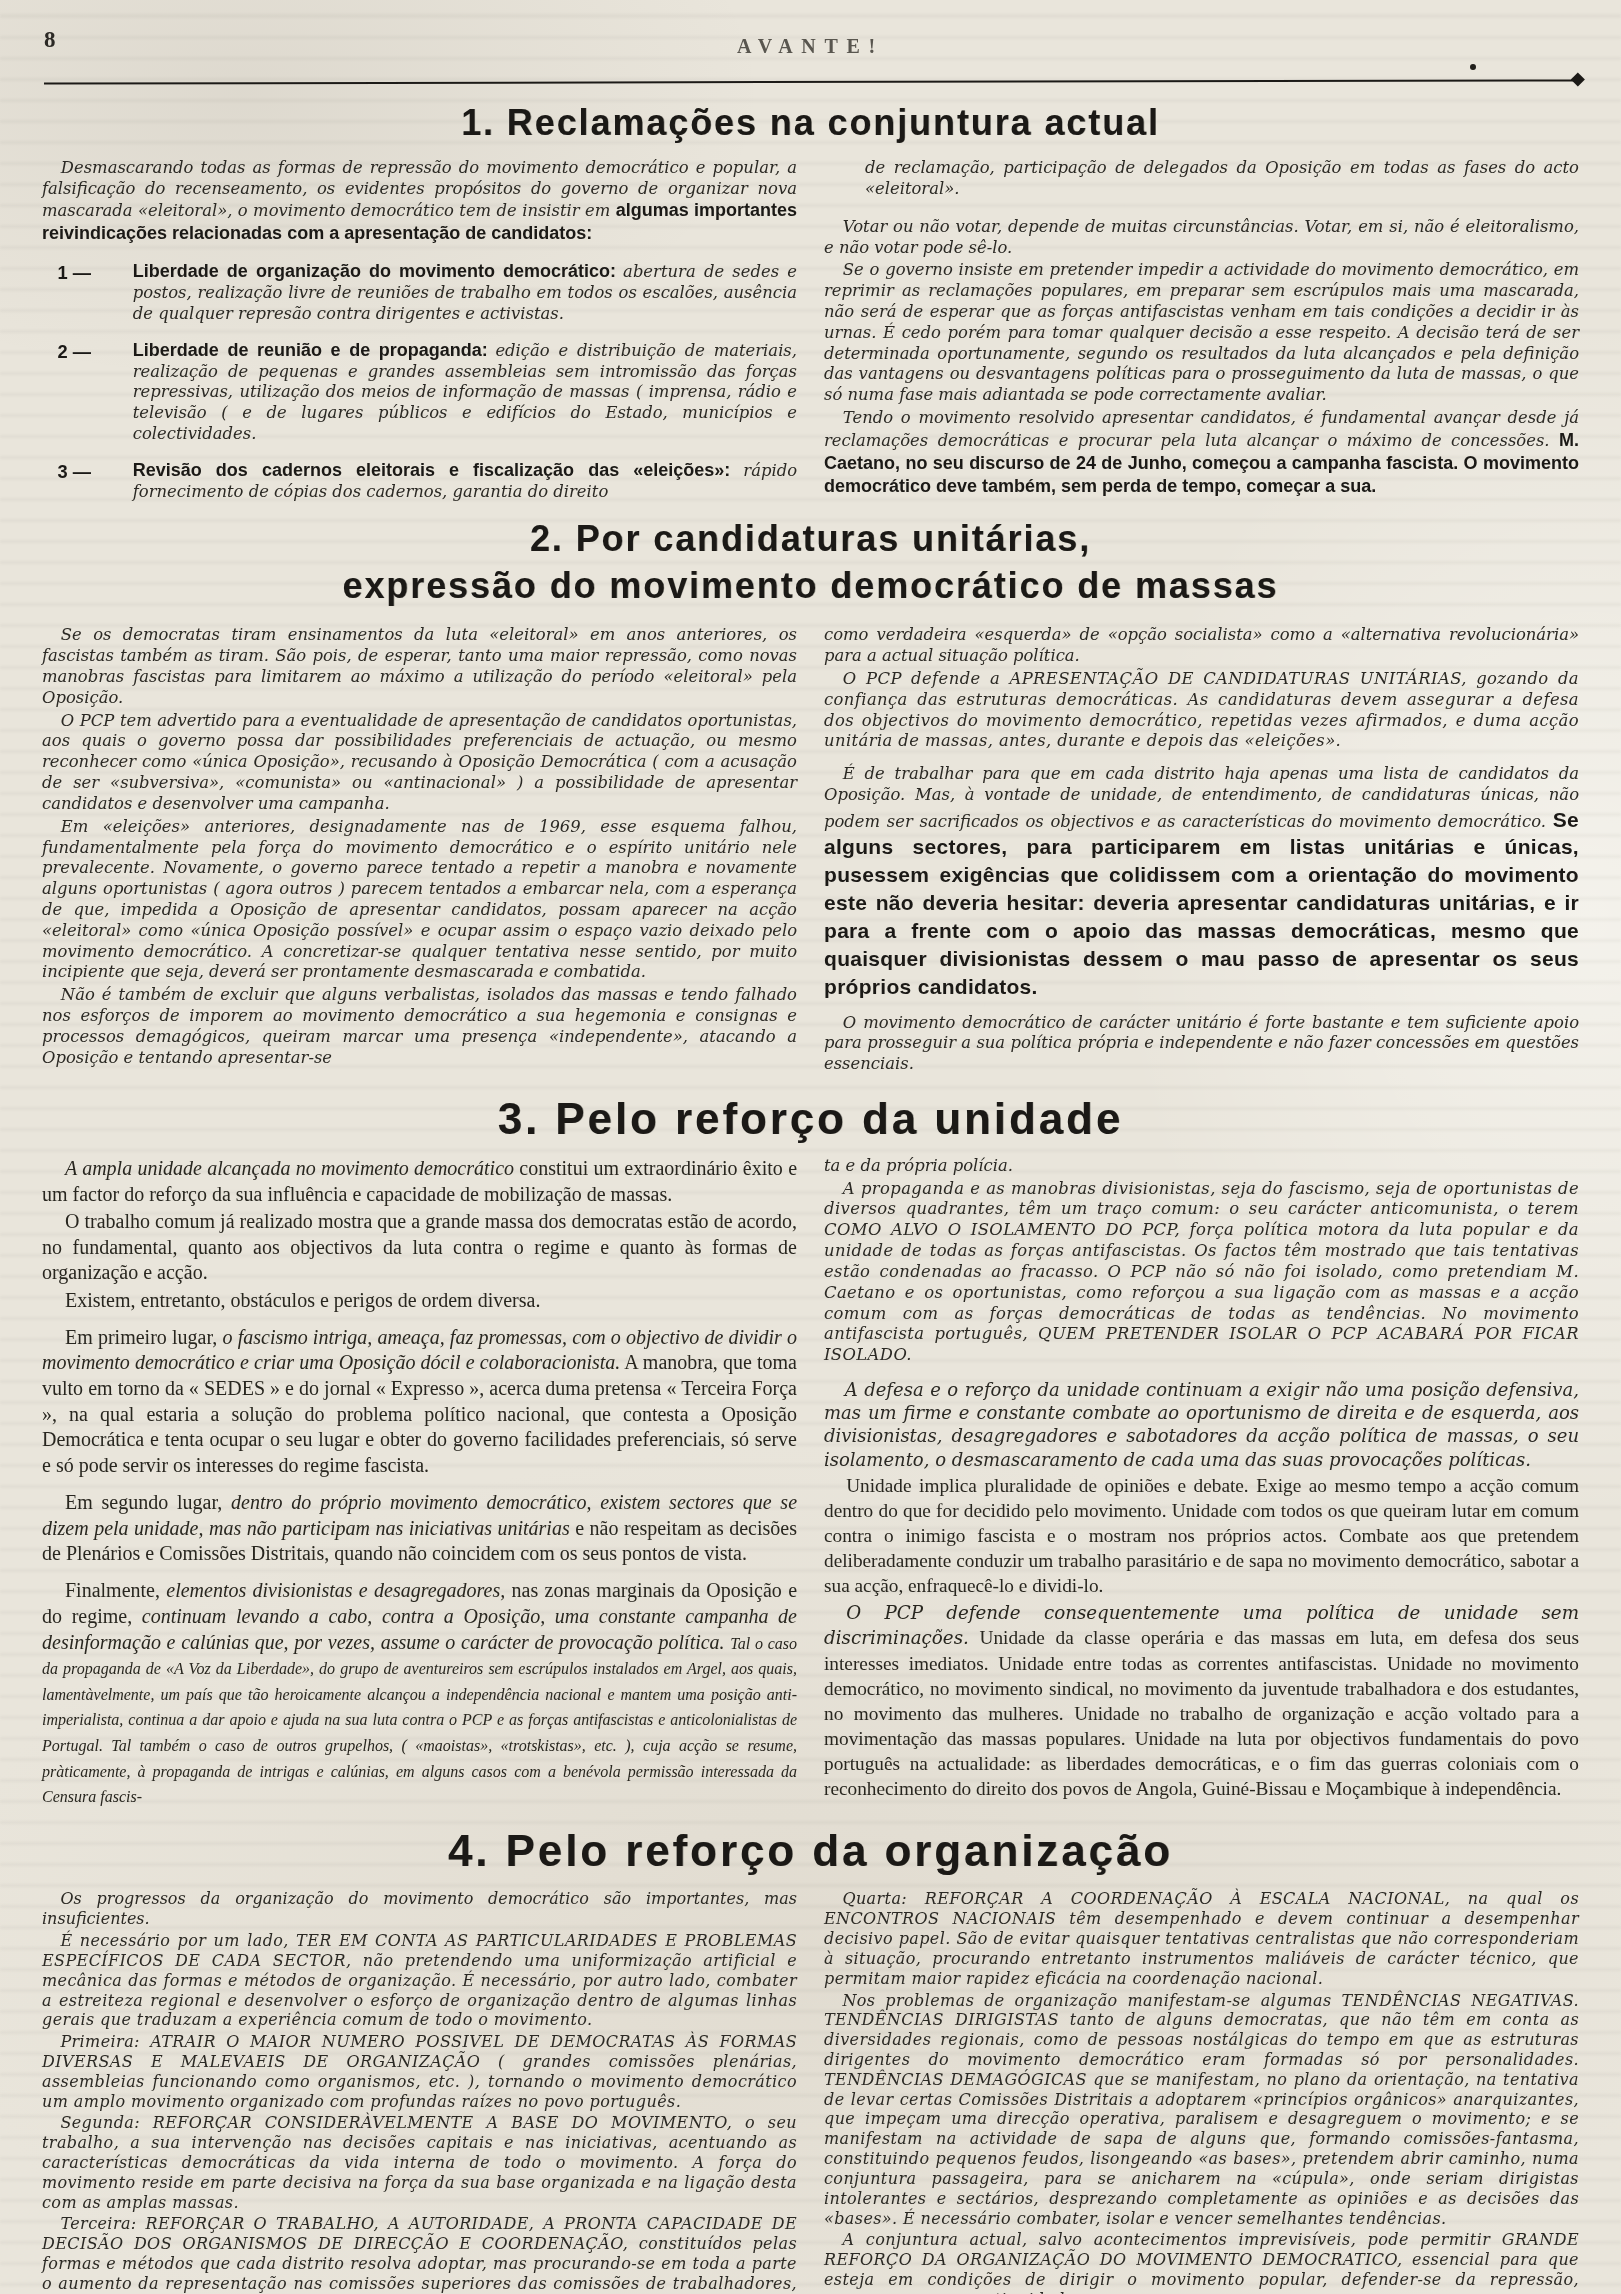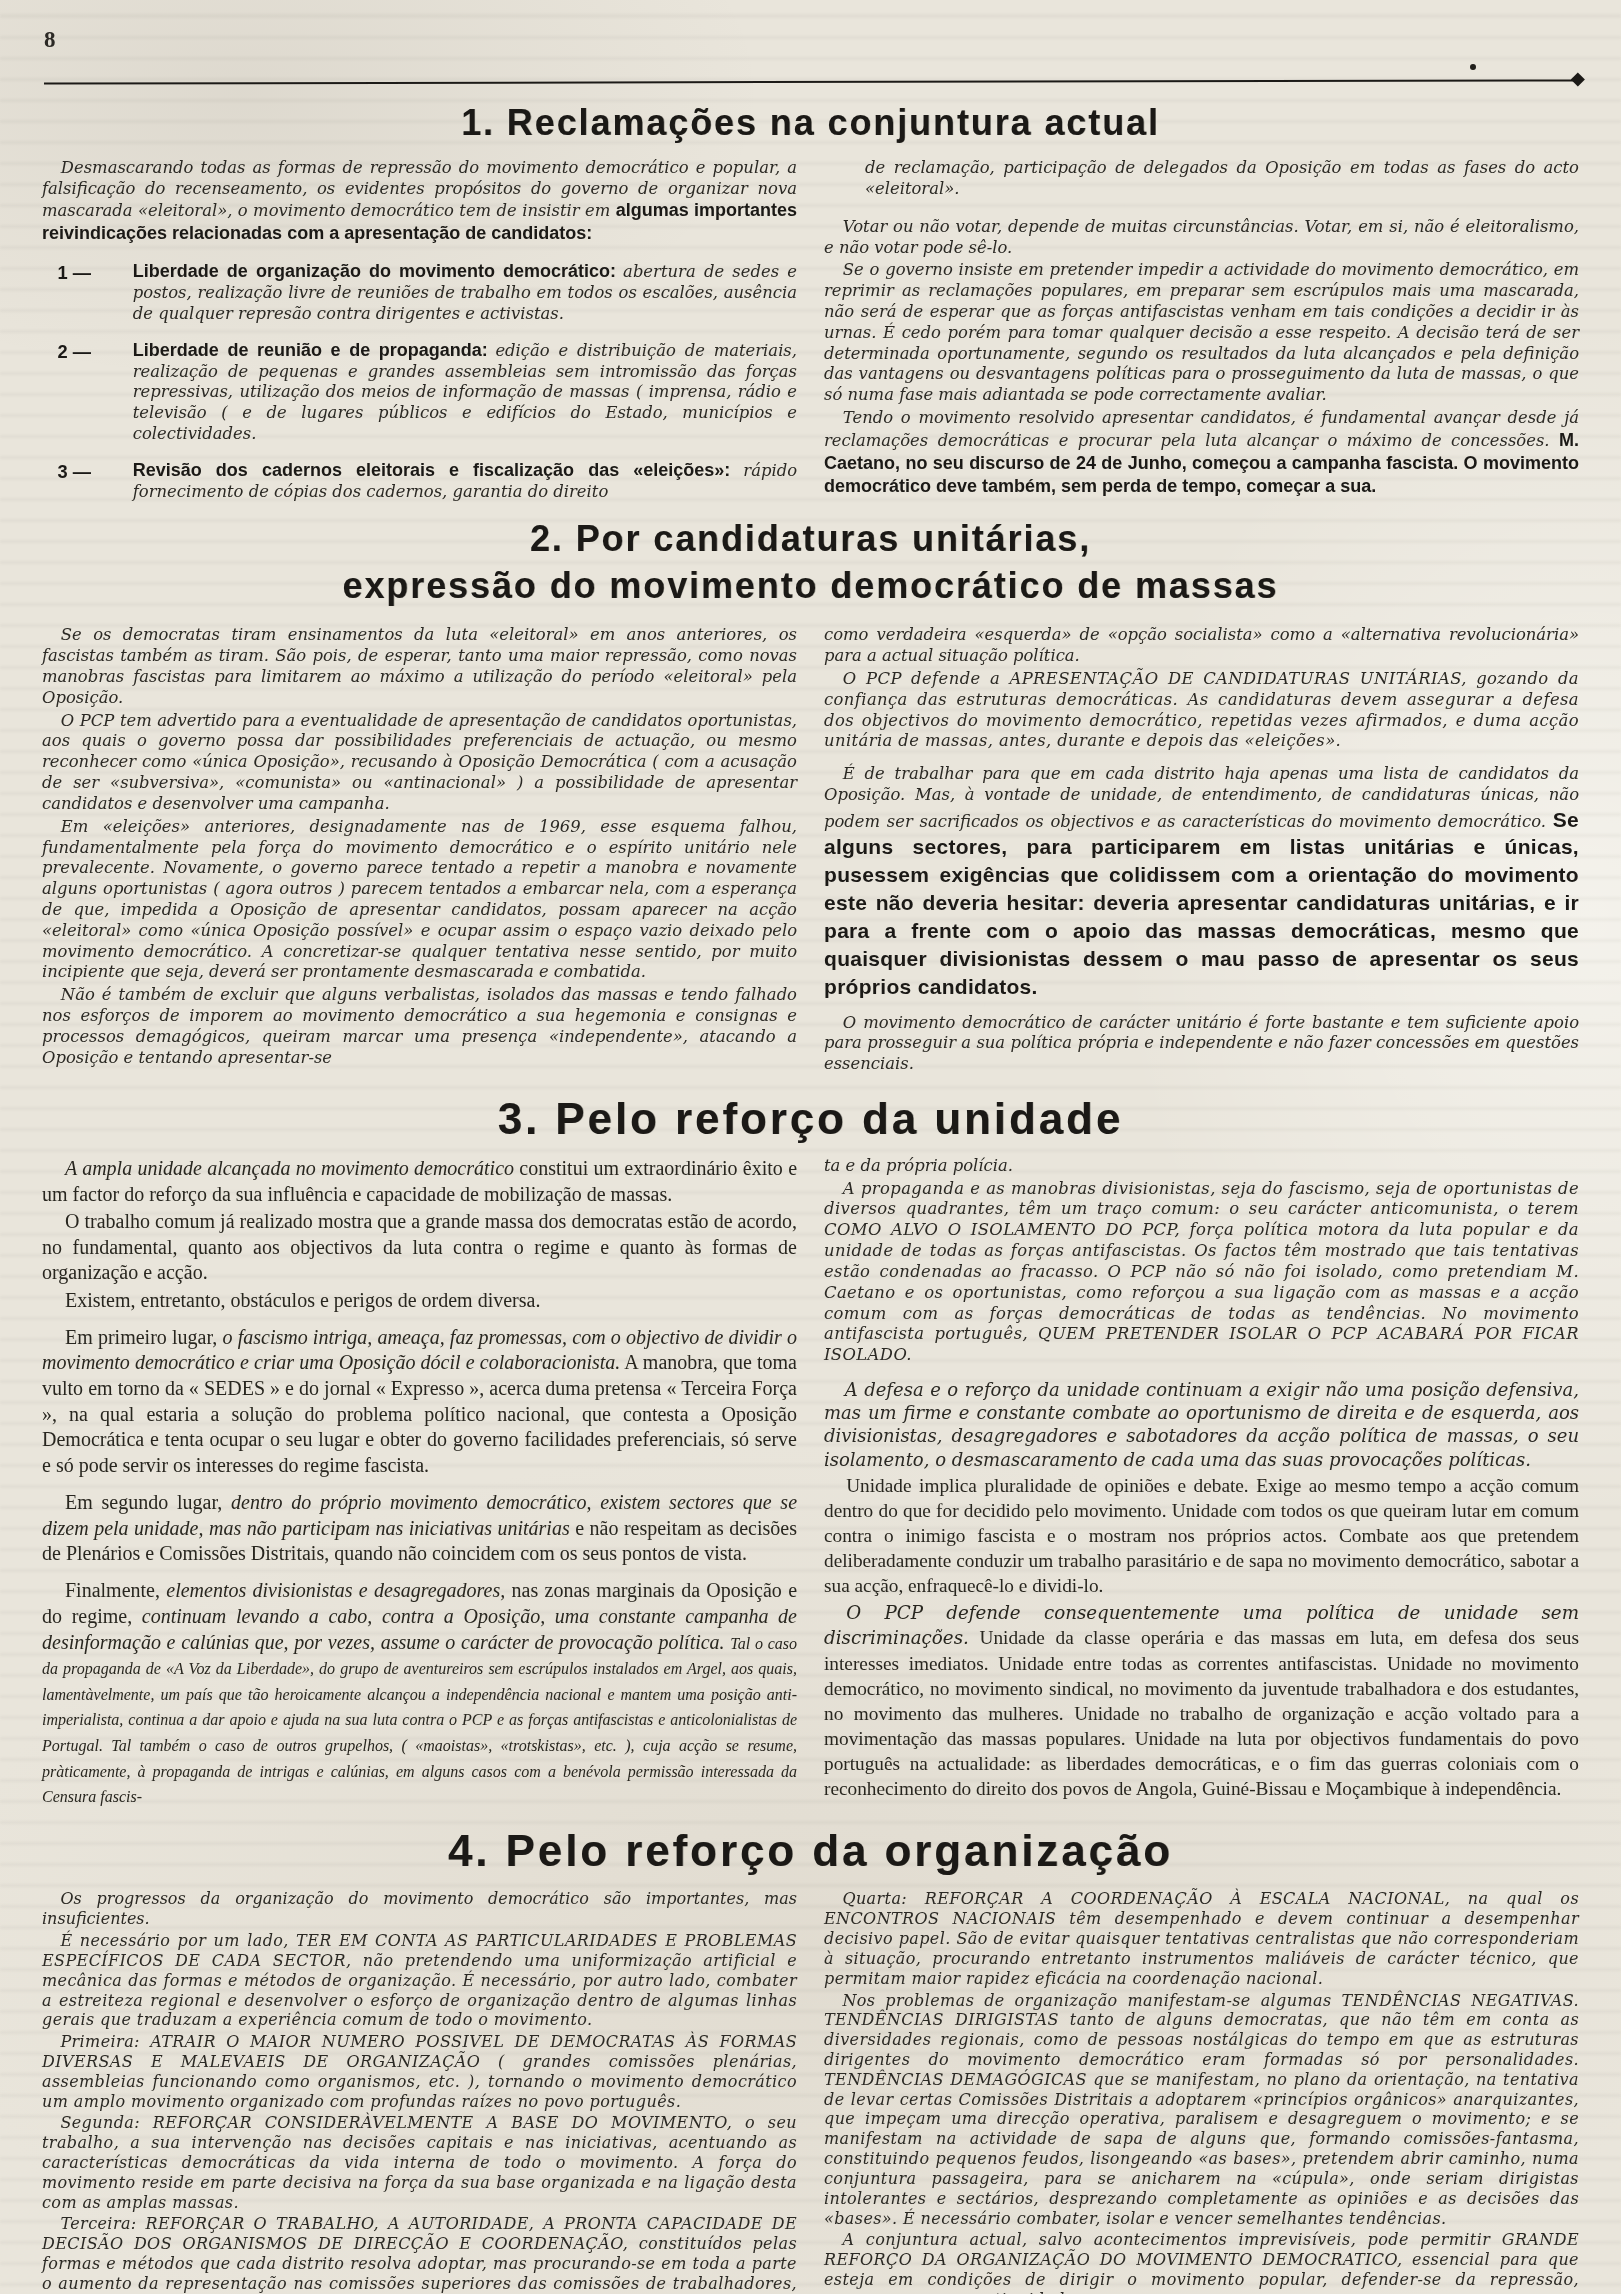--- a/index.html
+++ b/index.html
@@ -86,20 +86,21 @@
   .caps{letter-spacing:0.4px;}
 </style>
 </head>
 <body>
 
 <div class="page">
   <div class="ghost"></div>
 
   <div class="header">
     <span class="pagenum">8</span>
+    <span class="masthead">AVANTE!</span>
     <span class="rule-dot"></span>
   </div>
   <div class="rule"></div>
 
   <section>
     <h1 class="title title-s1">1. Reclamações na conjuntura actual</h1>
     <div class="cols">
       <div class="col">
         <p class="it"><span>Desmascarando todas as formas de repressão do movimento democrático e popular, a falsificação do recenseamento, os evidentes propósitos do governo de organizar nova mascarada «eleitoral», o movimento democrático tem de insistir em</span> <span class="bs bs-md">algumas importantes reivindicações relacionadas com a apresentação de candidatos:</span></p>
         <div class="li">

